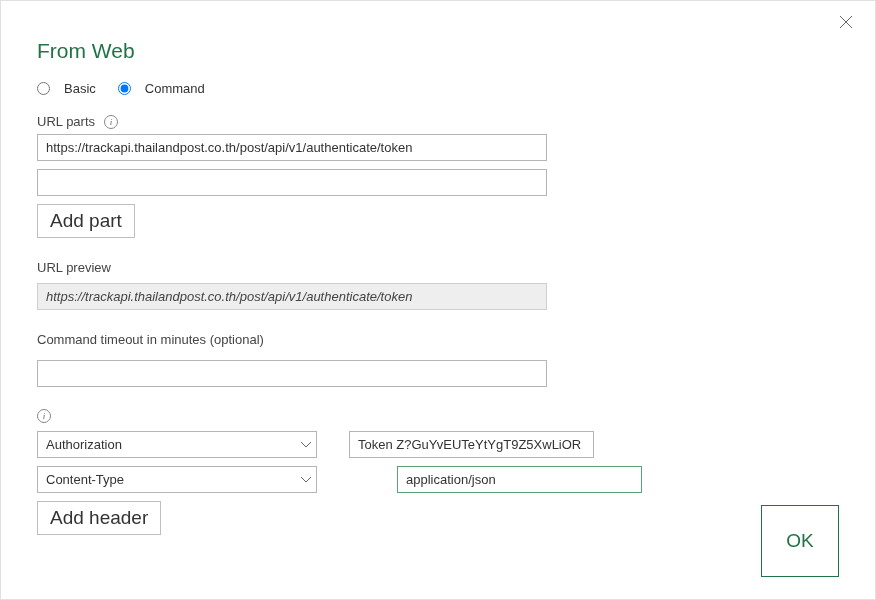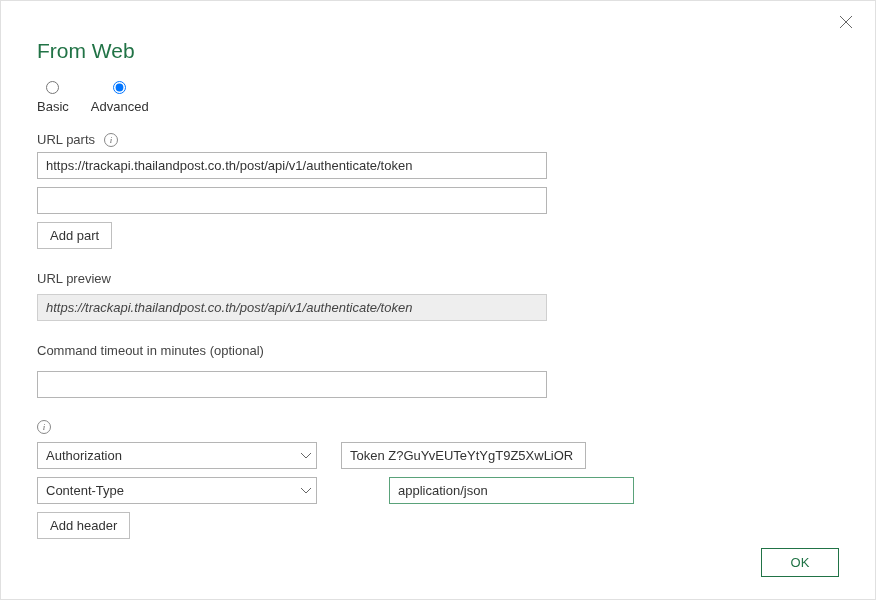--- a/index.html
+++ b/index.html
@@ -41,23 +41,22 @@
     }
     .radio-row {
       display: flex;
       gap: 22px;
       align-items: center;
       margin-bottom: 18px;
     }
     .radio-item {
       display: flex;
       align-items: center;
-      gap: 5px;
-      cursor: pointer;
-      flex-direction: column;
+      gap: 14px;
+      cursor: pointer;
     }
     .radio-item input[type="radio"] {
       margin: 0;
       cursor: pointer;
     }
     .section-label {
       display: flex;
       align-items: flex-end;
       gap: 9px;
       margin-bottom: 5px;
@@ -90,21 +89,21 @@
     .url-parts-stack {
       display: flex;
       flex-direction: column;
       gap: 8px;
       margin-bottom: 8px;
     }
     .btn {
       background: #fff;
       border: 1px solid #bfbfbf;
       padding: 5px 12px;
-      font-size: 13px;
+      font-size: 19px;
       font-family: inherit;
       color: #333;
       cursor: pointer;
       min-height: 26px;
     }
     .preview-box {
       width: 510px;
       height: 27px;
       border: 1px solid #cfcfcf;
       background: #eeeeee;
@@ -116,21 +115,21 @@
       white-space: nowrap;
     }
     .section-gap-med {
       margin-top: 22px;
     }
     .section-gap-small {
       margin-top: 8px;
     }
     .header-row {
       display: flex;
-      gap: 24px;
+      gap: 32px;
       margin-bottom: 8px;
     }
     .combo {
       position: relative;
       width: 280px;
       height: 27px;
     }
     .combo input {
       width: 100%;
       height: 100%;
@@ -170,21 +169,21 @@
     }
     .footer {
       position: absolute;
       bottom: 22px;
       right: 36px;
       display: flex;
       gap: 14px;
     }
     .footer .btn {
       min-width: 78px;
-      padding: 6px 12px;
+      padding: 24px 12px;
       margin-top: 26px;
     }
     .btn-primary {
       border-color: #217346;
       color: #217346;
     }
   </style>
 </head>
 <body>
 
@@ -198,21 +197,21 @@
 <div class="content">
   <div class="title">From Web</div>
 
   <div class="radio-row">
     <label class="radio-item">
       <input type="radio" name="mode" style="">
       <span>Basic</span>
     </label>
     <label class="radio-item">
       <input type="radio" name="mode" checked="" style="">
-      <span>Advanced</span>
+      <span>Command</span>
     </label>
   </div>
 
   <div class="section-label">
     <span>URL parts</span>
     <span class="info-icon">i</span>
   </div>
   <div class="url-parts-stack">
     <input class="text-input" type="text" value="https://trackapi.thailandpost.co.th/post/api/v1/authenticate/token" style="">
     <input class="text-input" type="text" value="" style="">

